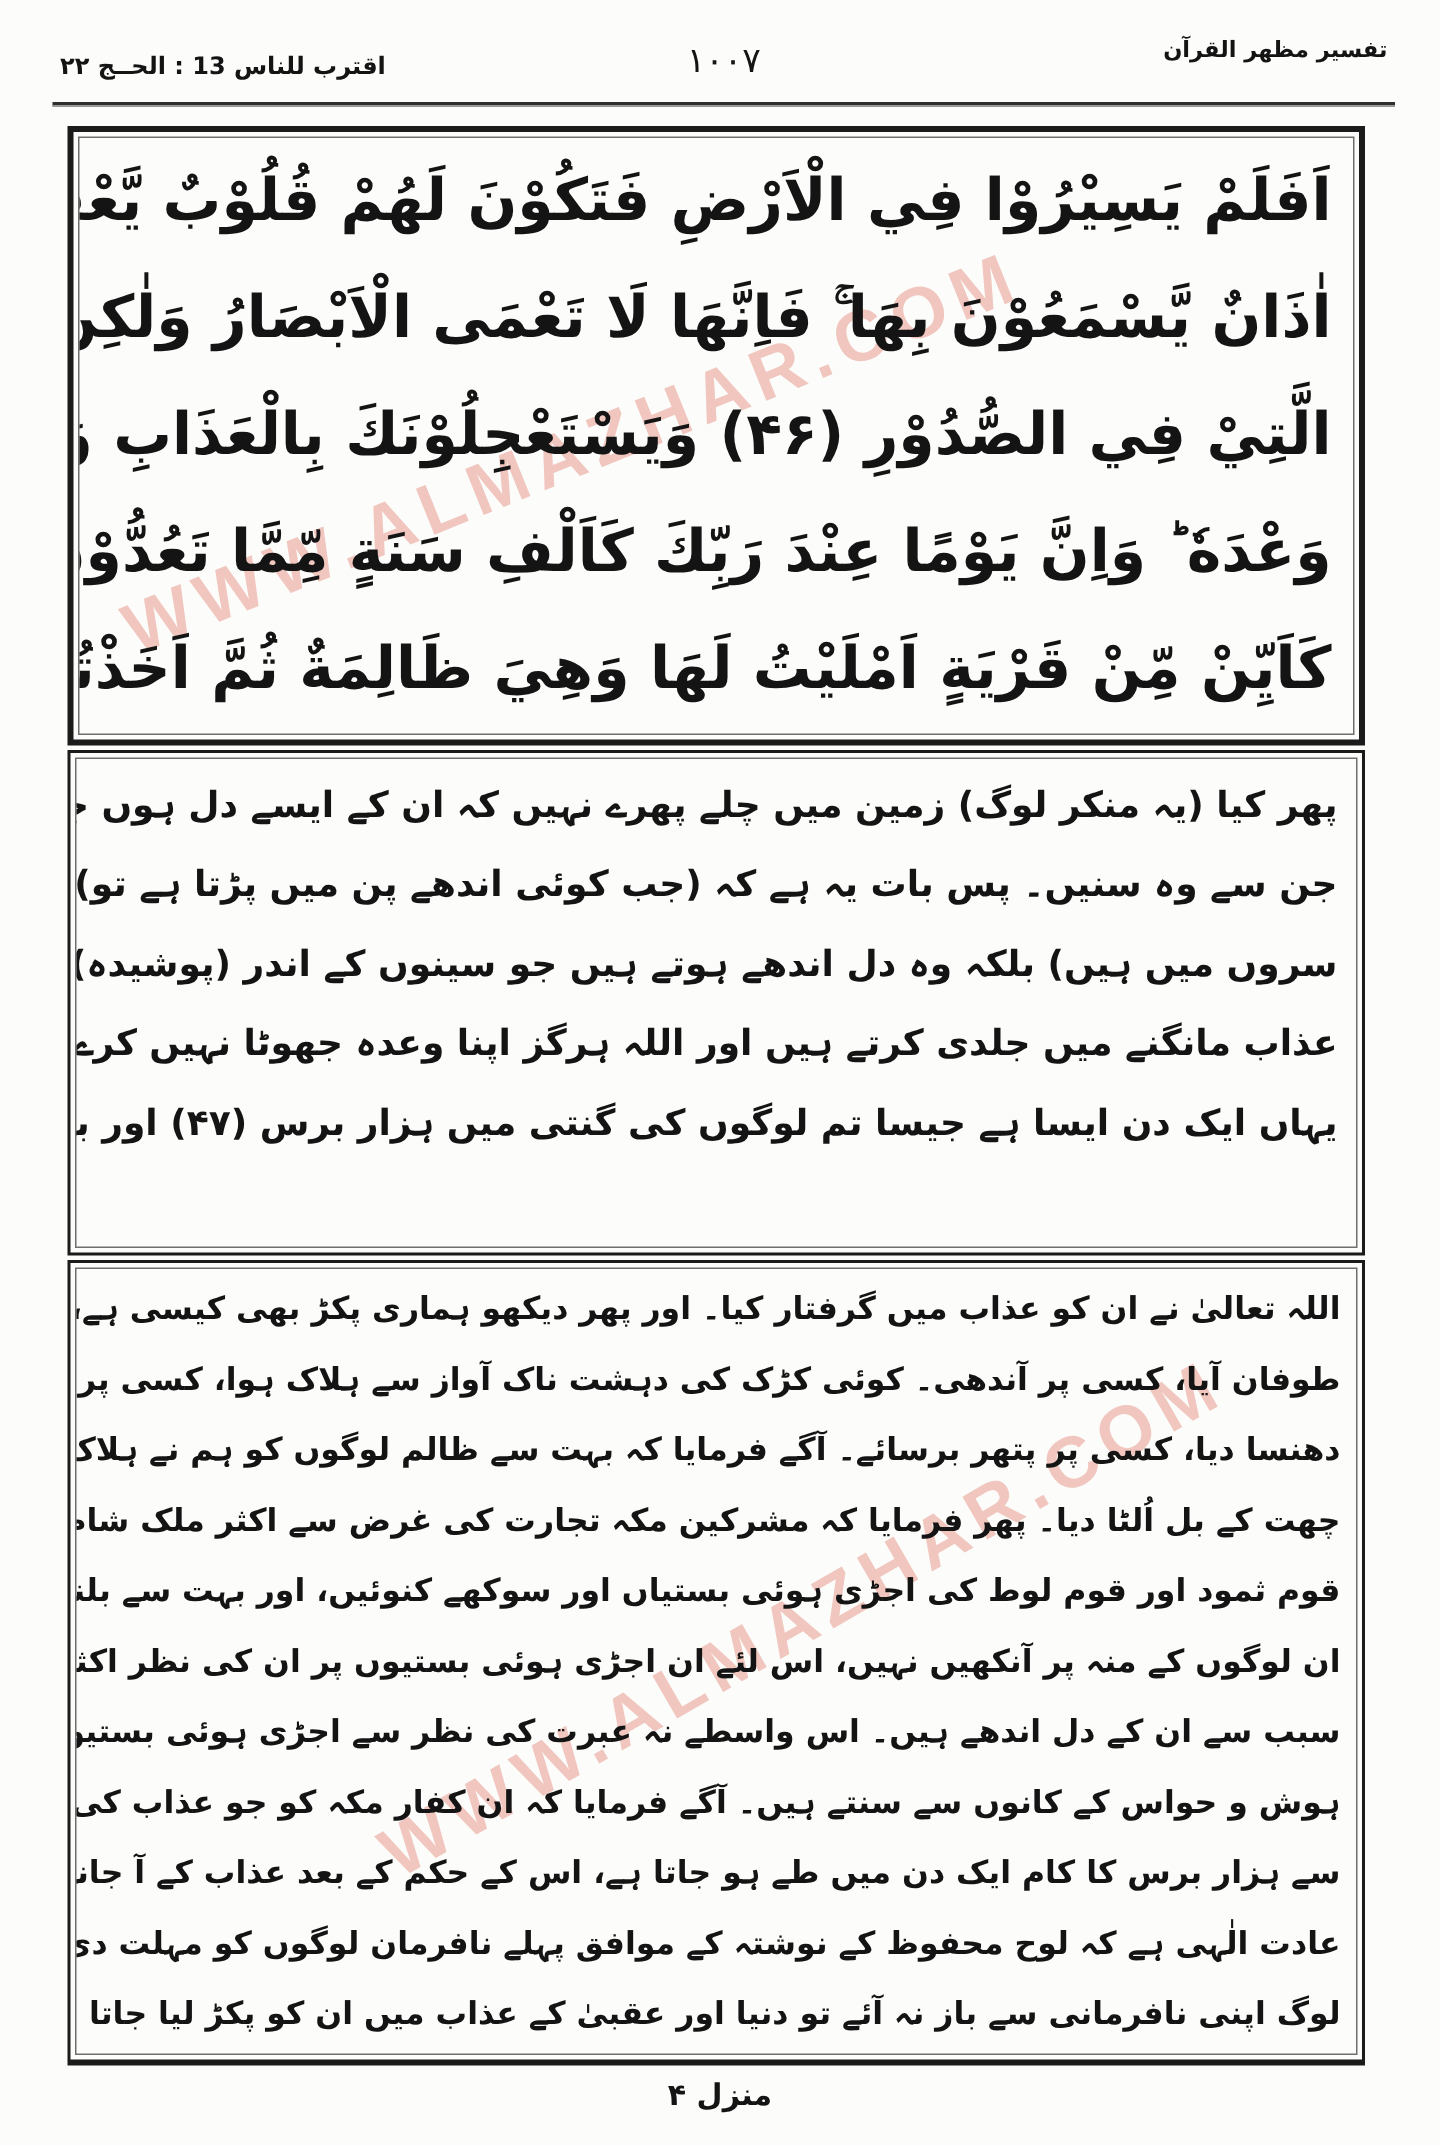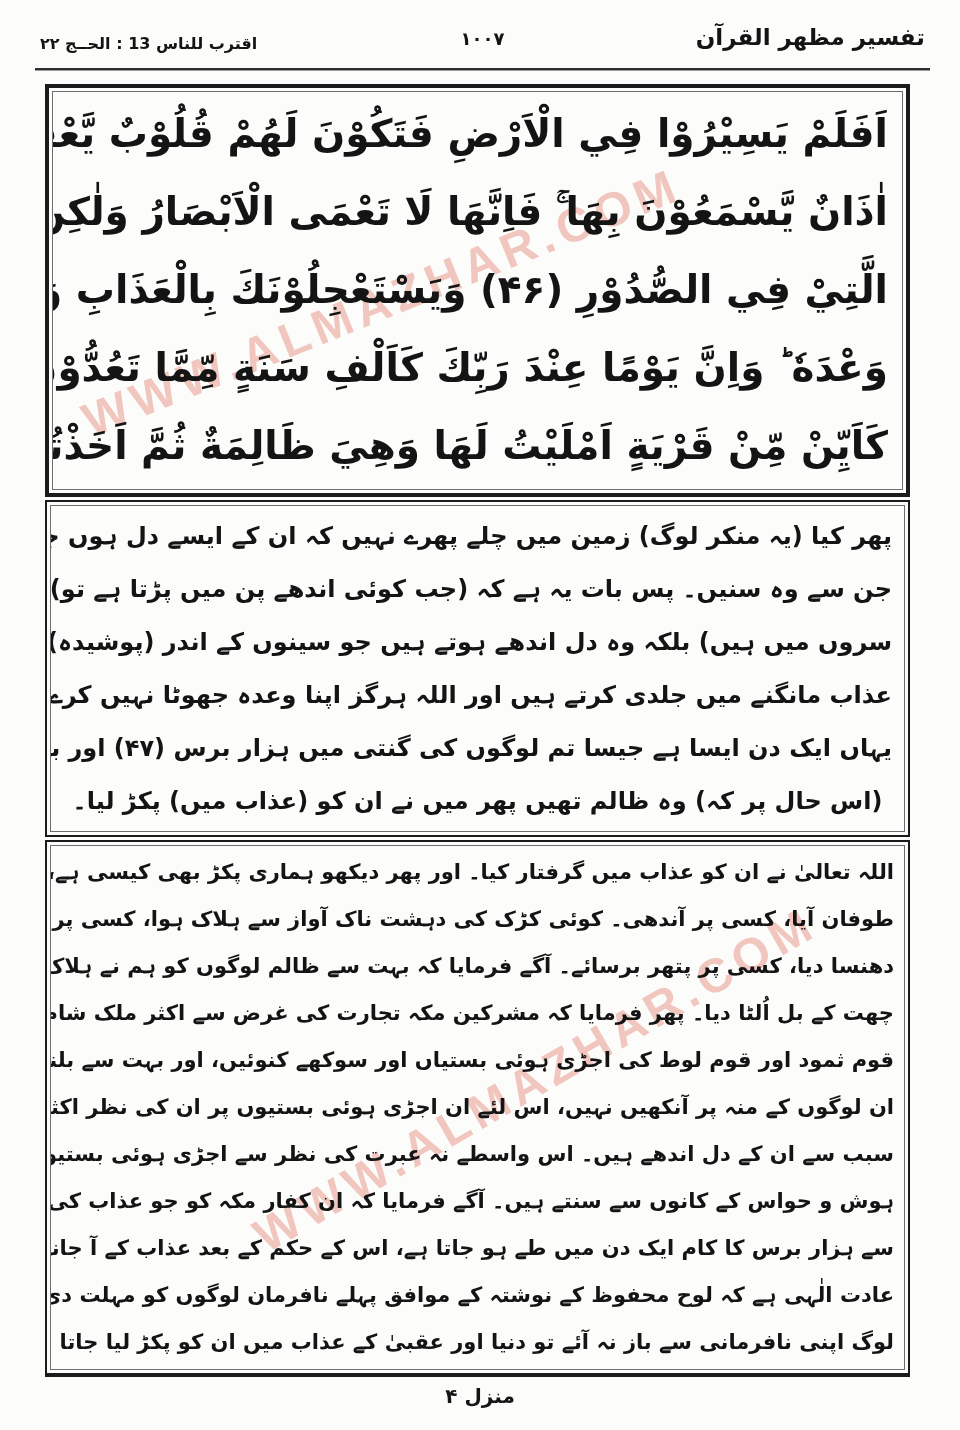--- a/index.html
+++ b/index.html
@@ -22,22 +22,22 @@
     opacity:.55;
     white-space:nowrap;
     transform-origin:0 50%;
     direction:ltr;
     user-select:none;
   }
   .wm-upper{left:85px;top:395px;transform:rotate(-22deg);}
   .wm-lower{left:258px;top:1212px;transform:rotate(-30deg);}
   
   .header{position:absolute;left:35px;right:30px;top:22px;height:44px;z-index:2;}
-  .book-title{position:absolute;right:5px;top:2px;font-size:23px;font-weight:bold;}
-  .page-number{position:absolute;left:0;right:0;top:6px;text-align:center;font-size:18px;font-weight:bold;letter-spacing:2px;}
+  .book-title{position:absolute;right:5px;top:2px;font-size:15px;font-weight:bold;}
+  .page-number{position:absolute;left:0;right:0;top:6px;text-align:center;font-size:23px;font-weight:normal;letter-spacing:2px;}
   .surah-ref{position:absolute;left:5px;top:12px;font-size:16px;font-weight:bold;}
   .header-rule{position:absolute;left:35px;right:30px;top:68px;height:2px;background:#2f2f2f;border-bottom:1px solid #9a9a9a;z-index:2;}
   
   .box{position:absolute;left:45px;width:865px;z-index:2;background:transparent;}
   .box .inner{border:1px solid #6e6e6e;height:100%;box-sizing:border-box;overflow:hidden;}
   .quran-box{top:84px;height:413px;border:4px solid #1b1b1b;padding:3px;box-sizing:border-box;}
   .trans-box{top:500px;height:337px;border:2px solid #1b1b1b;padding:3px;box-sizing:border-box;}
   .comm-box{top:840px;height:537px;border:2px solid #1b1b1b;padding:3px;box-sizing:border-box;border-bottom-width:4px;}
   
   .qline{
@@ -90,21 +90,20 @@
   </div>
 </div>
 
 <div class="box trans-box">
   <div class="inner tpad">
     <div class="tline">پھر کیا (یہ منکر لوگ) زمین میں چلے پھرے نہیں کہ ان کے ایسے دل ہوں جن سے سمجھیں یا ایسے کان ہوں کہ</div>
     <div class="tline">جن سے وہ سنیں۔ پس بات یہ ہے کہ (جب کوئی اندھے پن میں پڑتا ہے تو) آنکھیں اندھی نہیں ہوتیں (جو</div>
     <div class="tline">سروں میں ہیں) بلکہ وہ دل اندھے ہوتے ہیں جو سینوں کے اندر (پوشیدہ) ہیں (۴۶) اور یہ (کفار مکہ) تم سے</div>
     <div class="tline">عذاب مانگنے میں جلدی کرتے ہیں اور اللہ ہرگز اپنا وعدہ جھوٹا نہیں کرے گا اور بیشک تمہارے پروردگار کے</div>
     <div class="tline">یہاں ایک دن ایسا ہے جیسا تم لوگوں کی گنتی میں ہزار برس (۴۷) اور بہت سی بستیاں کہ جن کو میں نے ڈھیل دی</div>
-    <div class="tline center">(اس حال پر کہ) وہ ظالم تھیں پھر میں نے ان کو (عذاب میں) پکڑ لیا۔</div>
   </div>
 </div>
 
 <div class="box comm-box">
   <div class="inner cpad">
     <div class="cline">اللہ تعالیٰ نے ان کو عذاب میں گرفتار کیا۔ اور پھر دیکھو ہماری پکڑ بھی کیسی ہے، کیسے سخت عذاب میں وہ جتلا ہوئے۔ کسی پر</div>
     <div class="cline">طوفان آیا، کسی پر آندھی۔ کوئی کڑک کی دہشت ناک آواز سے ہلاک ہوا، کسی پر مچھروں کا لشکر مسلط کیا، کسی کو زمین میں</div>
     <div class="cline">دھنسا دیا، کسی پر پتھر برسائے۔ آگے فرمایا کہ بہت سے ظالم لوگوں کو ہم نے ہلاک کیا مثلاً قوم لوط کی بستیوں کے مکانوں کو</div>
     <div class="cline">چھت کے بل اُلٹا دیا۔ پھر فرمایا کہ مشرکین مکہ تجارت کی غرض سے اکثر ملک شام کا سفر کرتے رہتے تھے۔ اس سفر میں کیا ان کو</div>
     <div class="cline">قوم ثمود اور قوم لوط کی اجڑی ہوئی بستیاں اور سوکھے کنوئیں، اور بہت سے بلند محل جو کہ کھنڈر پڑے ہیں نظر نہیں آئے۔ پھر فرمایا</div>

